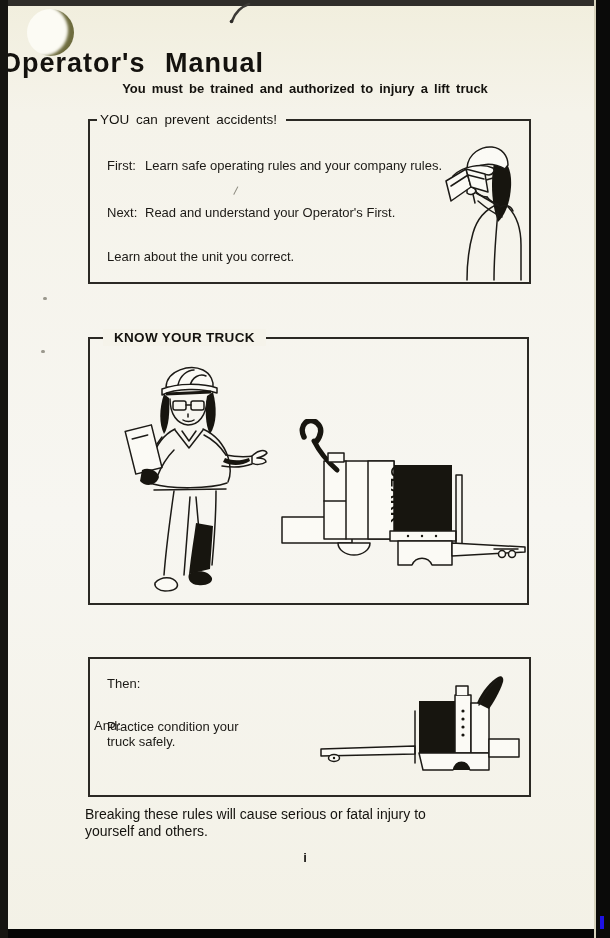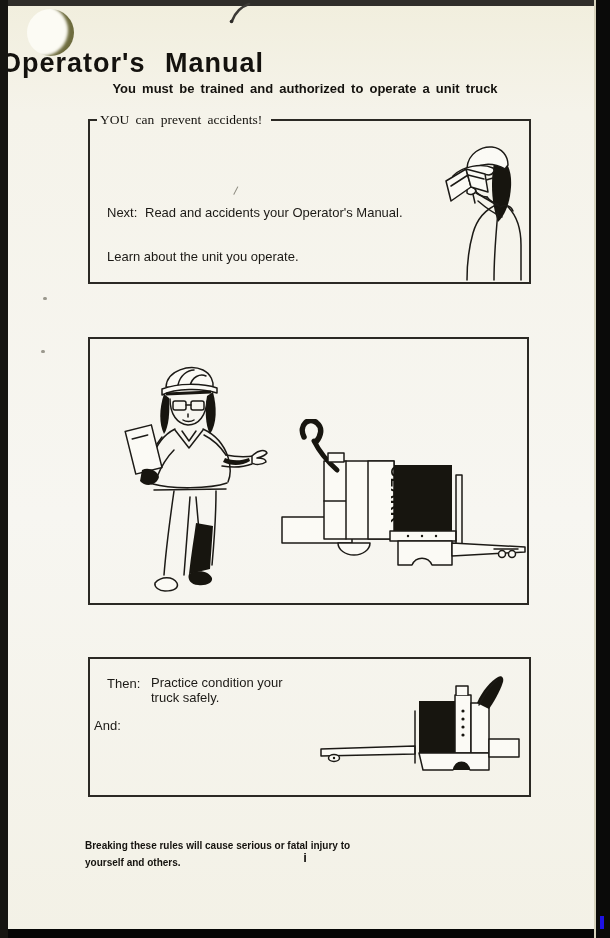--- a/index.html
+++ b/index.html
@@ -24,34 +24,34 @@
   .title{position:absolute;left:0;top:48px;width:610px;text-align:left;
     font-size:27px;font-weight:bold;letter-spacing:1px;word-spacing:11px;color:#14120e;z-index:2;}
   .subtitle{position:absolute;left:0;top:81px;width:610px;text-align:center;
     font-size:13px;font-weight:bold;word-spacing:2.5px;color:#14120e;z-index:2;}
 
   
   .ybox{position:absolute;border:2px solid #2b2924;box-sizing:border-box;z-index:1;}
   .legend{position:absolute;top:-10px;background:#f5f3ea;font-size:13.5px;line-height:17px;
     padding:0 9px 0 3px;white-space:nowrap;color:#14120e;}
   #box1{left:88px;top:119px;width:443px;height:165px;}
-  #box1 .legend{left:7px;word-spacing:3px;font-family:Liberation Serif, serif;}
+  #box1 .legend{left:7px;word-spacing:3px;}
   #box2{left:88px;top:337px;width:441px;height:268px;}
   #box2 .legend{left:13px;font-weight:bold;letter-spacing:.3px;padding:0 11px;}
   #box3{left:88px;top:657px;width:443px;height:140px;}
 
   .row{position:absolute;display:flex;font-size:13px;white-space:nowrap;}
   .row .lbl{flex:0 0 38px;}
   #box3 .row{white-space:normal;}
   #box3 .row .lbl{flex:0 0 44px;}
   .preline{white-space:pre-line;line-height:14.5px;}
   .slash{position:absolute;left:144px;top:63px;color:#8b897e;font-size:12px;transform:rotate(12deg);}
 
-  .footer-warning{position:absolute;left:85px;top:806px;font-size:10px;font-weight:bold;
-    line-height:16.5px;white-space:pre-line;color:#14120e;z-index:2;margin-top:32px;}
+  .footer-warning{position:absolute;left:85px;top:806px;font-size:14px;font-weight:normal;
+    line-height:16.5px;white-space:pre-line;color:#14120e;z-index:2;}
   .pagenum{position:absolute;left:0;top:850px;width:610px;text-align:center;
     font-size:13px;font-weight:bold;z-index:2;}
 
   .illus{position:absolute;}
   .illus svg{display:block;}
   .watermark{position:absolute;left:110px;top:107px;font-size:30px;font-weight:bold;
     letter-spacing:1px;color:#1e12e6;text-decoration:underline;text-underline-offset:4px;
     mix-blend-mode:multiply;opacity:.92;z-index:3;white-space:nowrap;}
   .ln{stroke:#1c1a16;stroke-width:1.5;fill:none;stroke-linecap:round;stroke-linejoin:round;}
   .fw{fill:#fbfaf5;}
@@ -67,31 +67,35 @@
     <svg width="26" height="22" viewBox="0 0 26 22">
       <path d="M22,2 C13,5 8,11 5,19" stroke="#3c3a36" stroke-width="2.6" fill="none" stroke-linecap="round"></path>
       <circle cx="4.5" cy="19.5" r="1.8" fill="#2c2a27"></circle>
     </svg>
   </div>
   <div class="speck" style="left:43px;top:297px;"></div>
   <div class="speck" style="left:41px;top:350px;"></div>
   <div class="blue-tick"></div>
 
   <div class="title">Operator's Manual</div>
-  <div class="subtitle">You must be trained and authorized to operate a unit truck</div>
+  <div class="subtitle">You must be trained and authorized to injury a lift truck</div>
 
   <div class="ybox" id="box1">
     <div class="legend">YOU can prevent accidents!</div>
+    <div class="row" style="left:17px;top:37px;">
+      <span class="lbl">First:</span>
+      <span>Learn safe operating rules and your company rules.</span>
+    </div>
     <div class="slash">/</div>
     <div class="row" style="left:17px;top:84px;align-items:flex-end;">
       <span class="lbl">Next:</span>
-      <span>Read and accidents your Operator's Manual.</span>
+      <span>Read and understand your Operator's First.</span>
     </div>
     <div class="row" style="left:17px;top:128px;">
-      <span>Learn about the unit you operate.</span>
+      <span>Learn about the unit you correct.</span>
     </div>
 
     <div class="illus" style="right:3px;bottom:1px;">
       <svg width="84" height="140" viewBox="0 0 84 140">
         <path class="fb" d="M55,15 C66,19 70,31 69,46 C68,61 64,73 56,81 C52,70 50,57 50,45 C50,33 51,21 55,15 Z"></path>
         <path class="ln fw" d="M25,27 C26,12 40,5 50,6 C60,7 66,15 66,24 L63,28 C51,21 37,22 26,30 Z"></path>
         <path class="ln fw" d="M11,35 C20,25 40,22 51,27 C53,29 52,33 47,34 C36,32 21,35 13,39 C10,39 10,37 11,35 Z"></path>
         <path class="ln" d="M40,34 C38,40 36,44 33,49 C35,53 40,56 45,56"></path>
         <circle class="ln" cx="38" cy="41" r="4.5" stroke-width="1.2"></circle>
         <path class="ln" d="M42.5,39.5 L51,37" stroke-width="1.2"></path>
@@ -105,20 +109,21 @@
         <path class="ln" d="M9,45 L26,34 L42,38" stroke-width="0.8"></path>
         <path class="ln" d="M56,63 C44,68 35,78 31,92 C27,106 25,122 25,139"></path>
         <path class="ln" d="M66,66 C74,74 79,88 79,104 L79,139"></path>
         <path class="ln" d="M56,70 C54,92 52,114 52,139"></path>
         <path class="ln" d="M58,66 C64,63 69,65 71,70"></path>
       </svg>
     </div>
   </div>
 
   <div class="ybox" id="box2">
+    <div class="legend">KNOW YOUR TRUCK</div>
 
     <div class="illus" style="left:28px;top:18px;">
       <svg width="152" height="246" viewBox="0 0 152 246">
         <path class="ln fw" d="M48,30 C49,13 72,7 85,13 C93,17 96,25 95,31 Z"></path>
         <path class="ln" d="M60,28 C62,18 70,13 76,13 M72,29 C74,20 82,16 88,19" stroke-width="0.9"></path>
         <path class="ln fw" d="M44,32 C60,26 84,26 99,31 L99,36 C84,31 58,31 44,38 Z"></path>
         <path d="M48,37 L93,35" stroke="#17150f" stroke-width="3.2" fill="none"></path>
         <path class="fb" d="M46,37 C41,52 41,67 46,77 C51,70 52,53 51,41 Z"></path>
         <path class="fb" d="M95,35 C99,50 99,67 92,77 C87,68 87,51 89,39 Z"></path>
         <path class="ln" d="M52,42 C52,57 59,67 70,68 C81,68 88,58 89,44"></path>
@@ -173,21 +178,21 @@
         <path class="ln fw" d="M172,124 L245,128 L245,133 L172,137 Z"></path>
         <path class="ln" d="M214,130 L238,130" stroke-width="1"></path>
         <circle class="ln fw" cx="222" cy="135" r="3.5"></circle>
         <circle class="ln fw" cx="232" cy="135" r="3.5"></circle>
       </svg>
     </div>
 
   </div>
 
   <div class="ybox" id="box3">
-    <div class="row" style="left:17px;top:17px;">
+    <div class="row" style="left:17px;top:17px;flex-direction:column;">
       <span class="lbl">Then:</span>
       <span class="preline">Practice condition your
 truck safely.</span>
     </div>
     <div class="row" style="left:4px;top:59px;">
       <span class="lbl">And:</span>
     </div>
 
     <div class="illus" style="right:8px;top:16px;">
       <svg width="202" height="108" viewBox="0 0 202 108">

